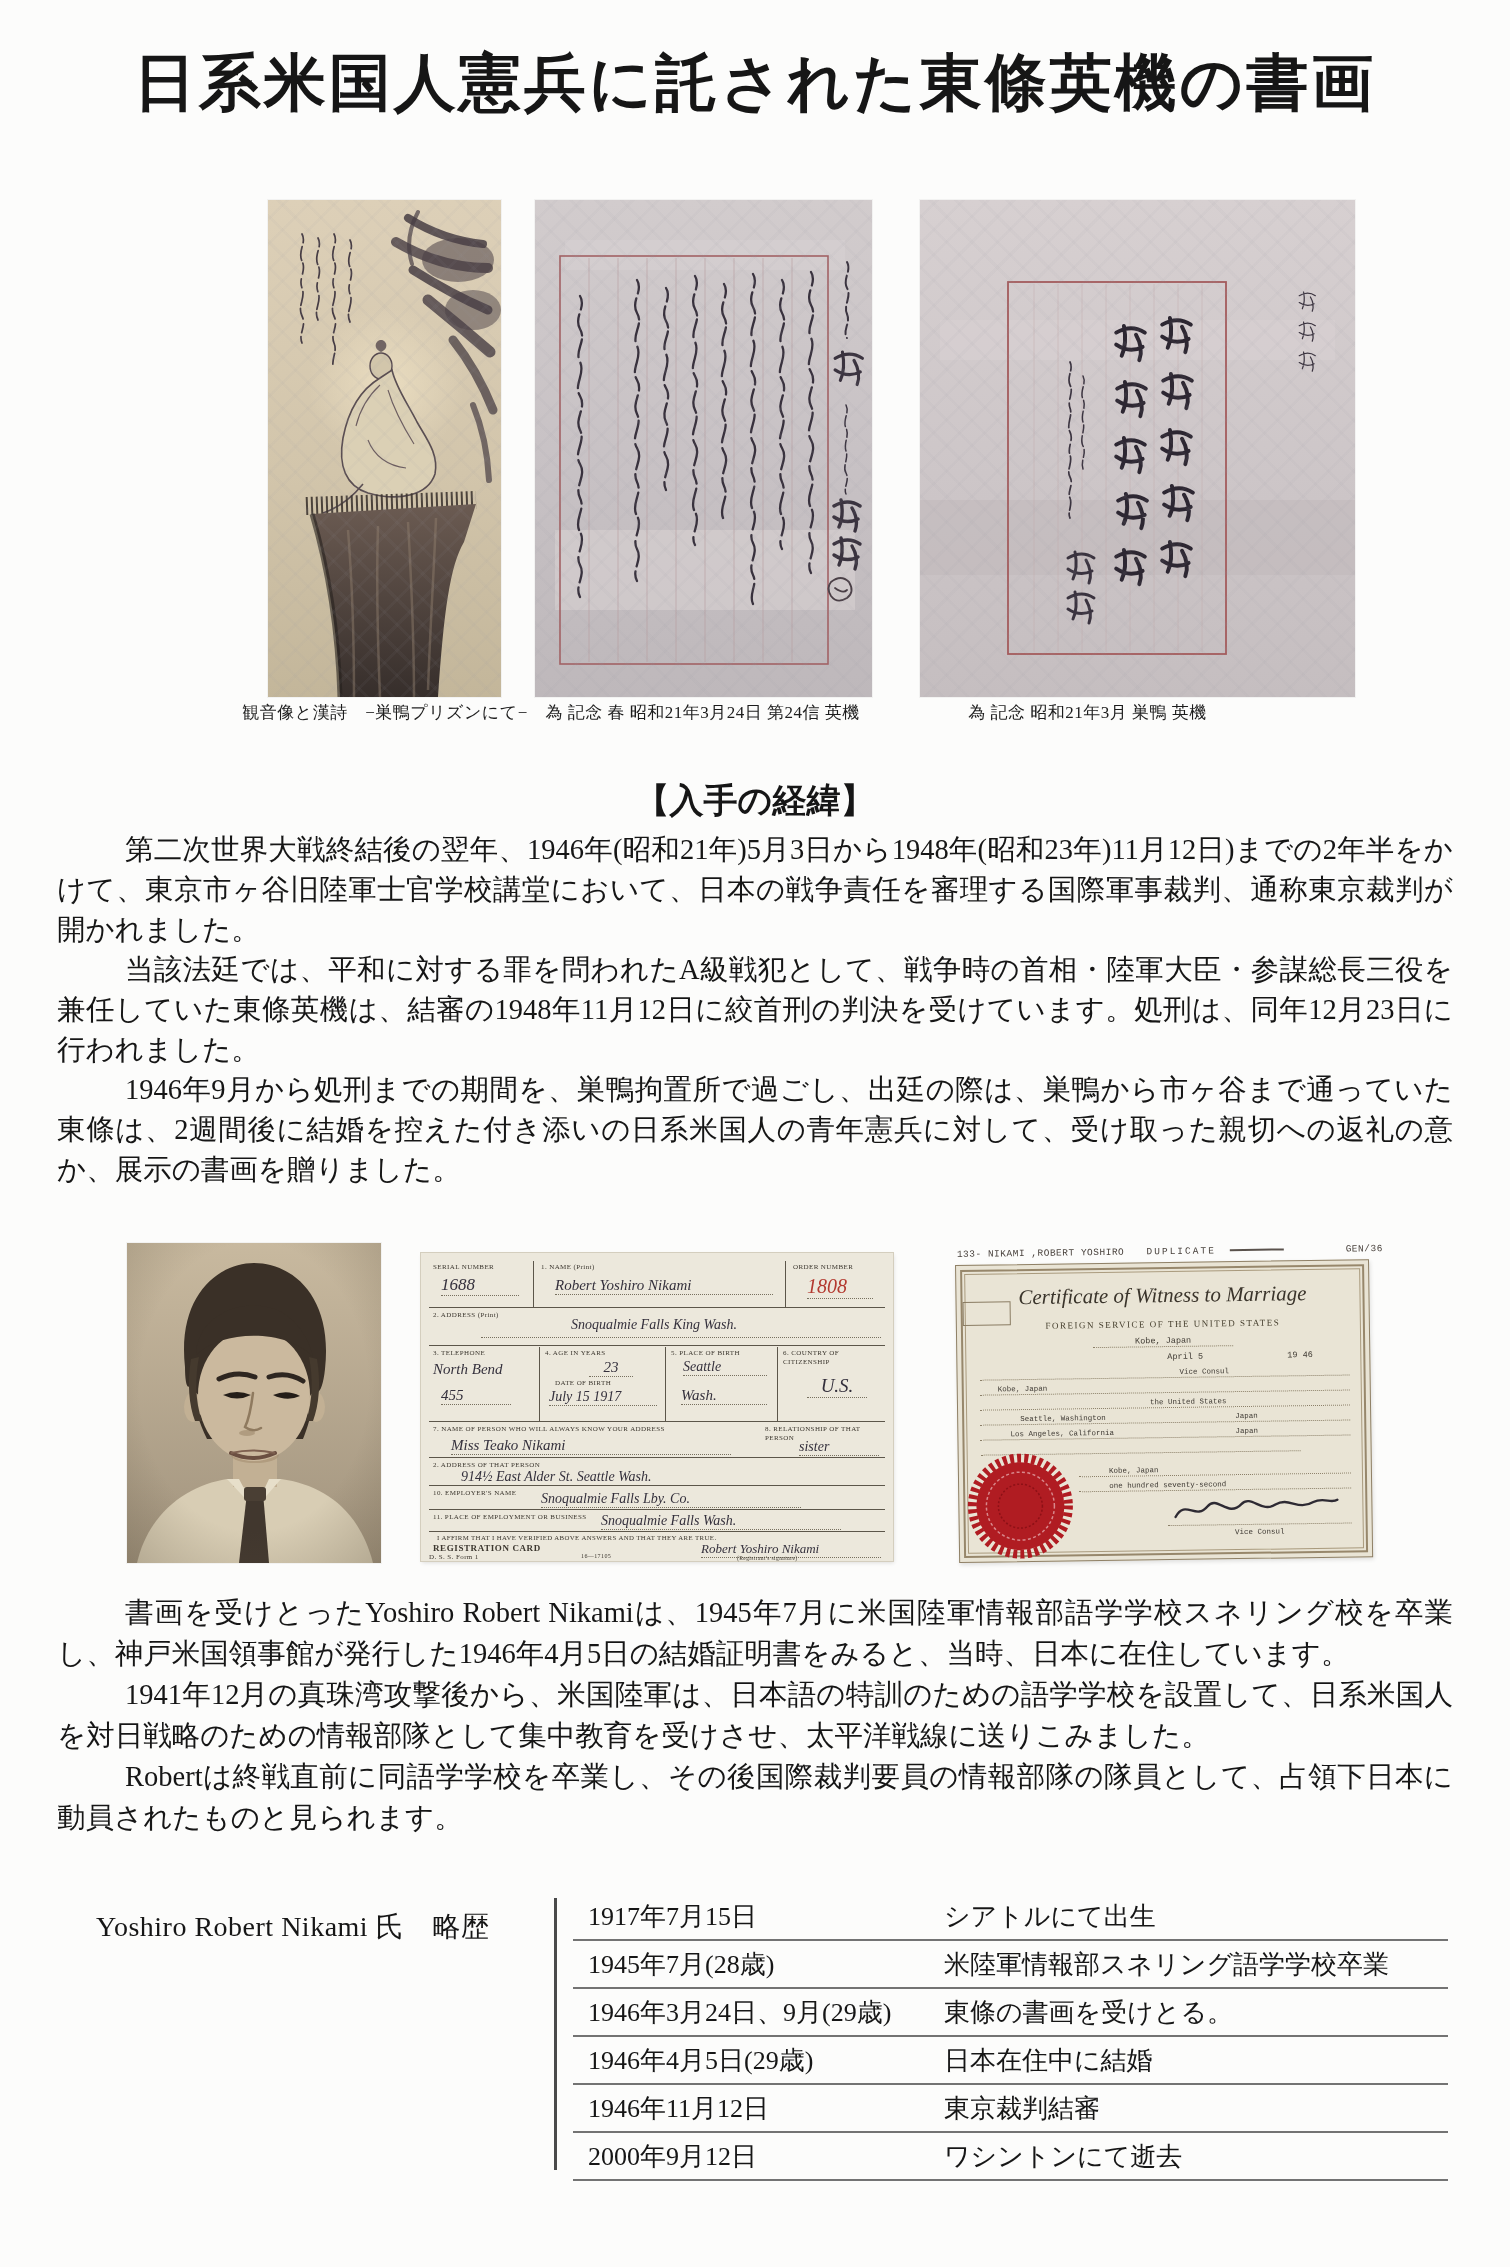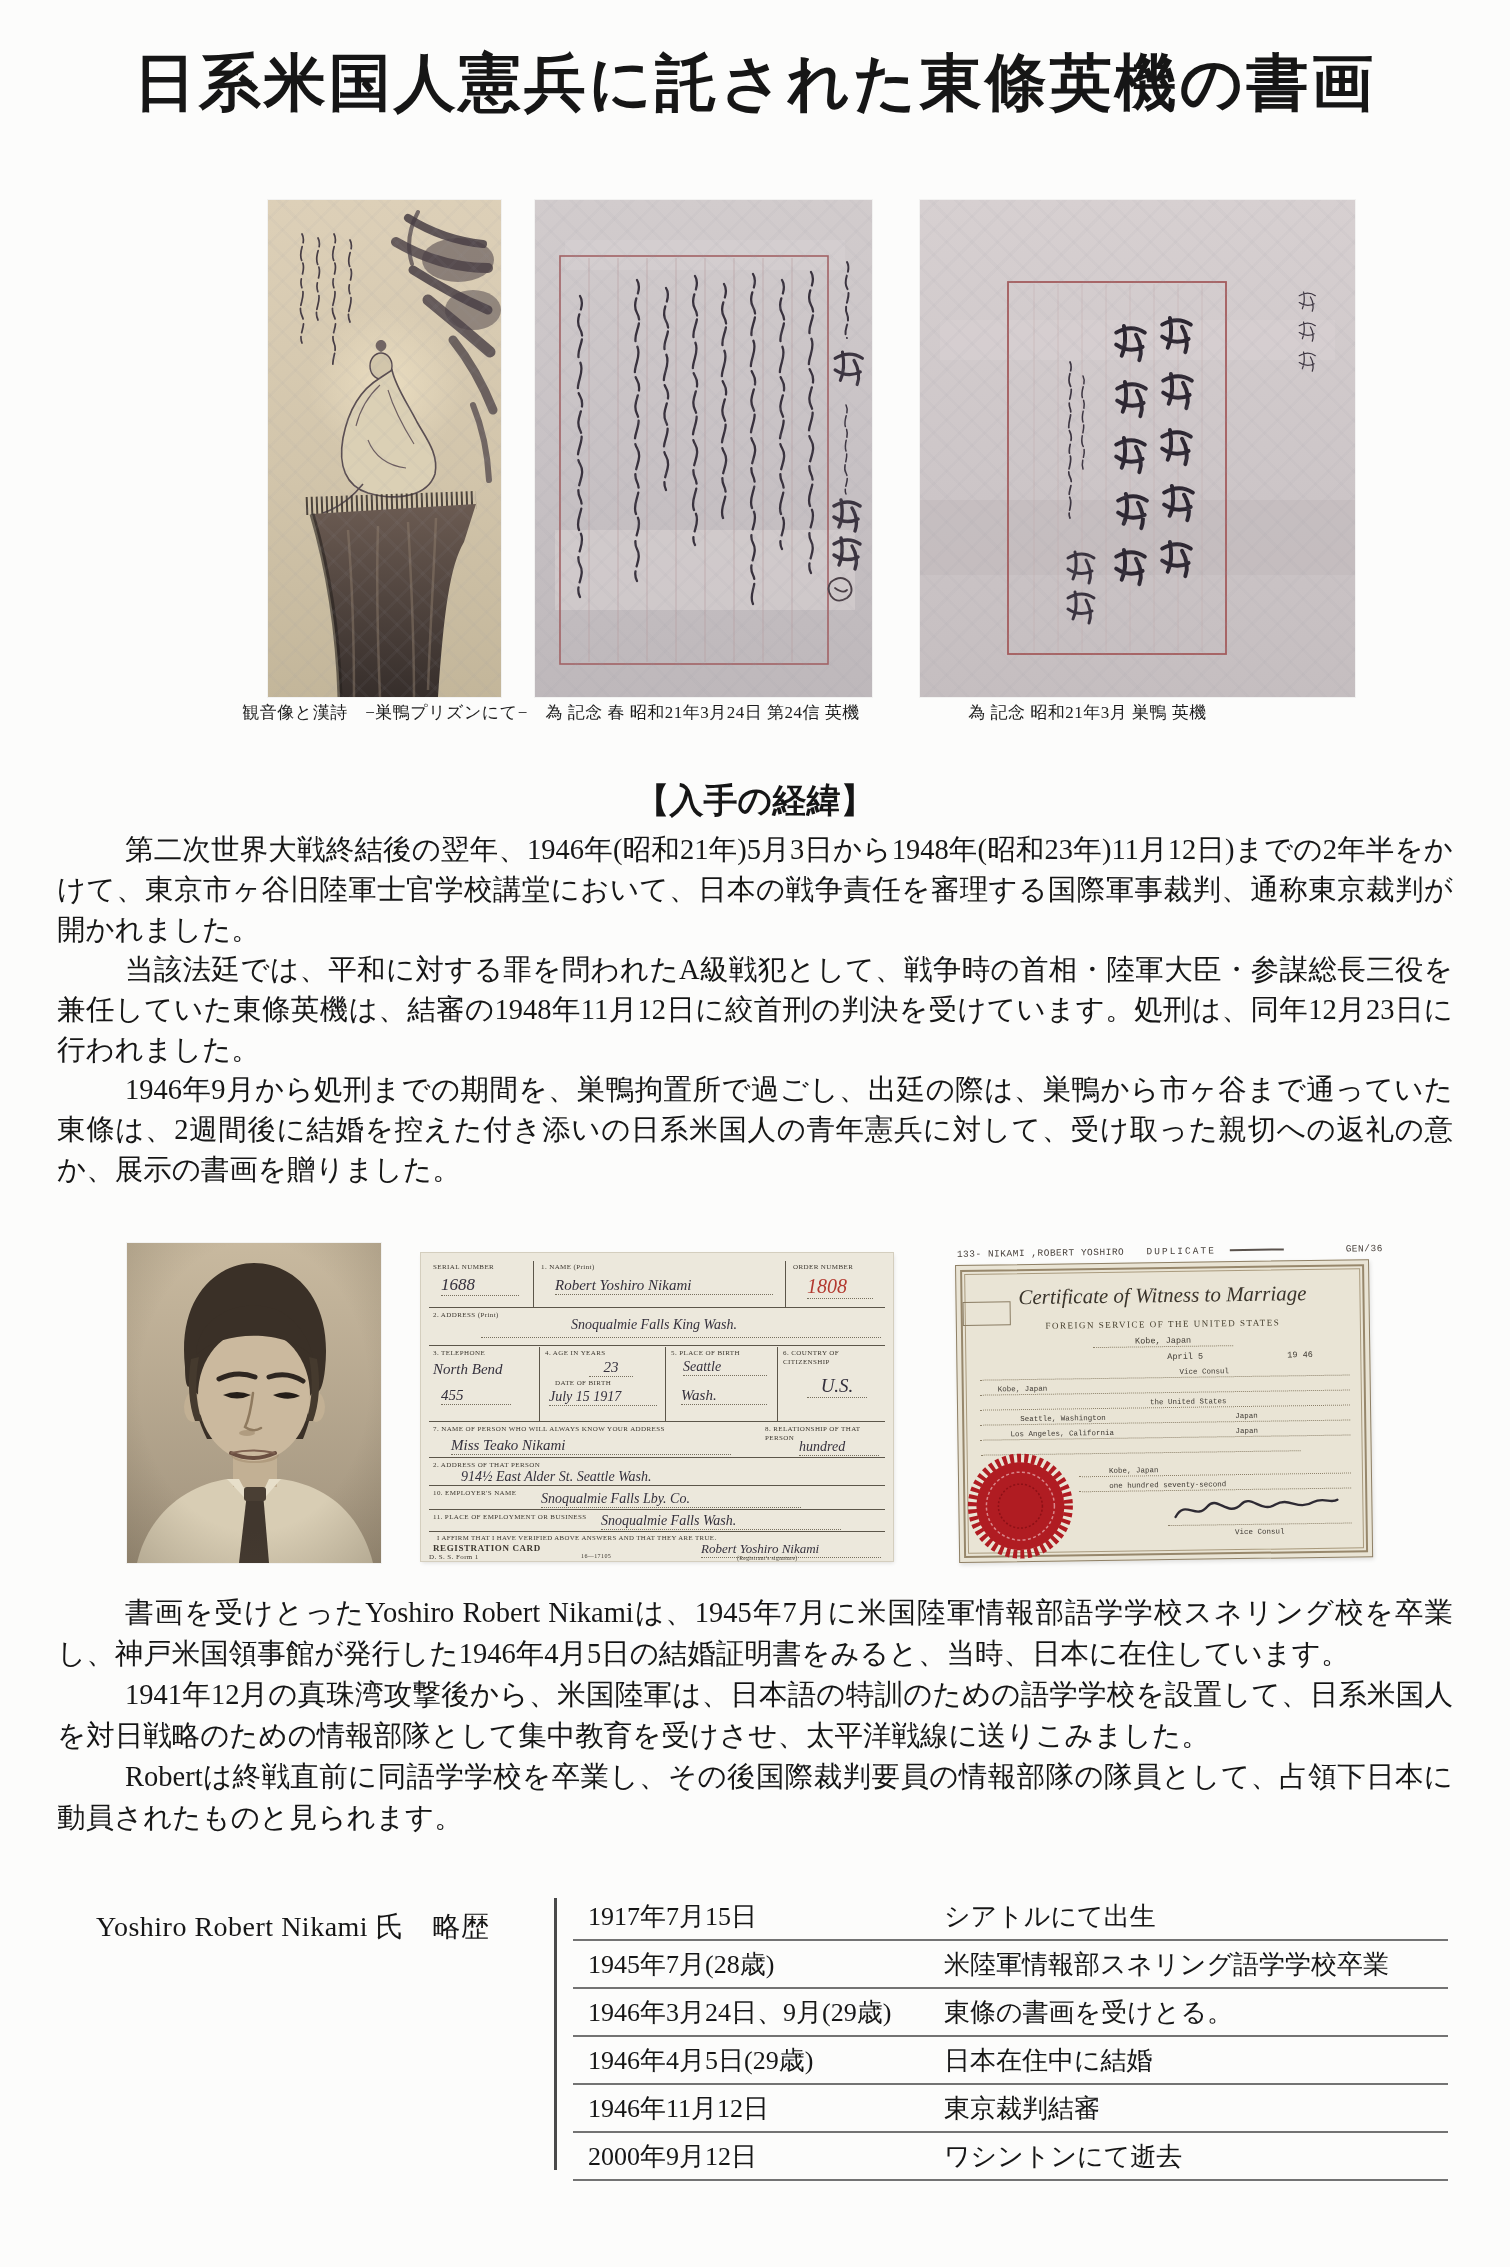--- a/index.html
+++ b/index.html
@@ -311,21 +311,21 @@
     <div class="scr dot" style="left:262px;top:106px;font-size:14px;width:84px;">Seattle</div>
     <div class="scr dot" style="left:260px;top:134px;font-size:15px;width:86px;">Wash.</div>
     <div class="vline" style="left:356px;top:94px;height:74px;"></div>
     <div class="lbl lblw" style="left:362px;top:96px;width:100px;">6. COUNTRY OF CITIZENSHIP</div>
     <div class="scr dot" style="left:386px;top:122px;font-size:19px;width:60px;text-align:center;">U.S.</div>
     <div class="hline" style="top:168px;"></div>
 
     <div class="lbl" style="left:12px;top:172px;">7. NAME OF PERSON WHO WILL ALWAYS KNOW YOUR ADDRESS</div>
     <div class="scr dot" style="left:30px;top:184px;font-size:15px;width:280px;">Miss Teako Nikami</div>
     <div class="lbl lblw" style="left:344px;top:172px;width:126px;">8. RELATIONSHIP OF THAT PERSON</div>
-    <div class="scr dot" style="left:378px;top:186px;font-size:14px;width:80px;">hundred</div>
+    <div class="scr dot" style="left:378px;top:186px;font-size:14px;width:80px;">sister</div>
     <div class="hline" style="top:204px;"></div>
 
     <div class="lbl" style="left:12px;top:208px;">2. ADDRESS OF THAT PERSON</div>
     <div class="scr dot" style="left:40px;top:216px;font-size:14px;width:400px;">914½ East Alder St. Seattle Wash.</div>
     <div class="hline" style="top:232px;"></div>
 
     <div class="lbl" style="left:12px;top:236px;">10. EMPLOYER'S NAME</div>
     <div class="scr dot" style="left:120px;top:238px;font-size:14px;width:260px;">Snoqualmie Falls Lby. Co.</div>
     <div class="hline" style="top:256px;"></div>
 

